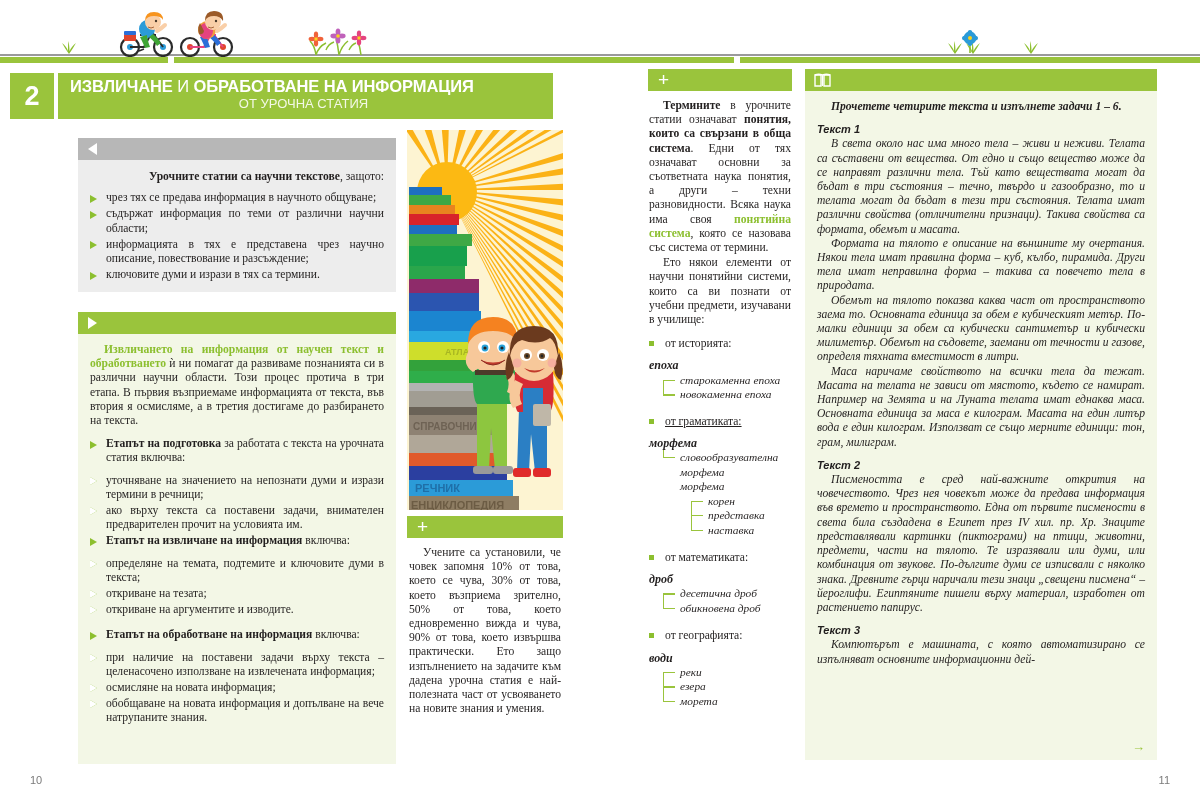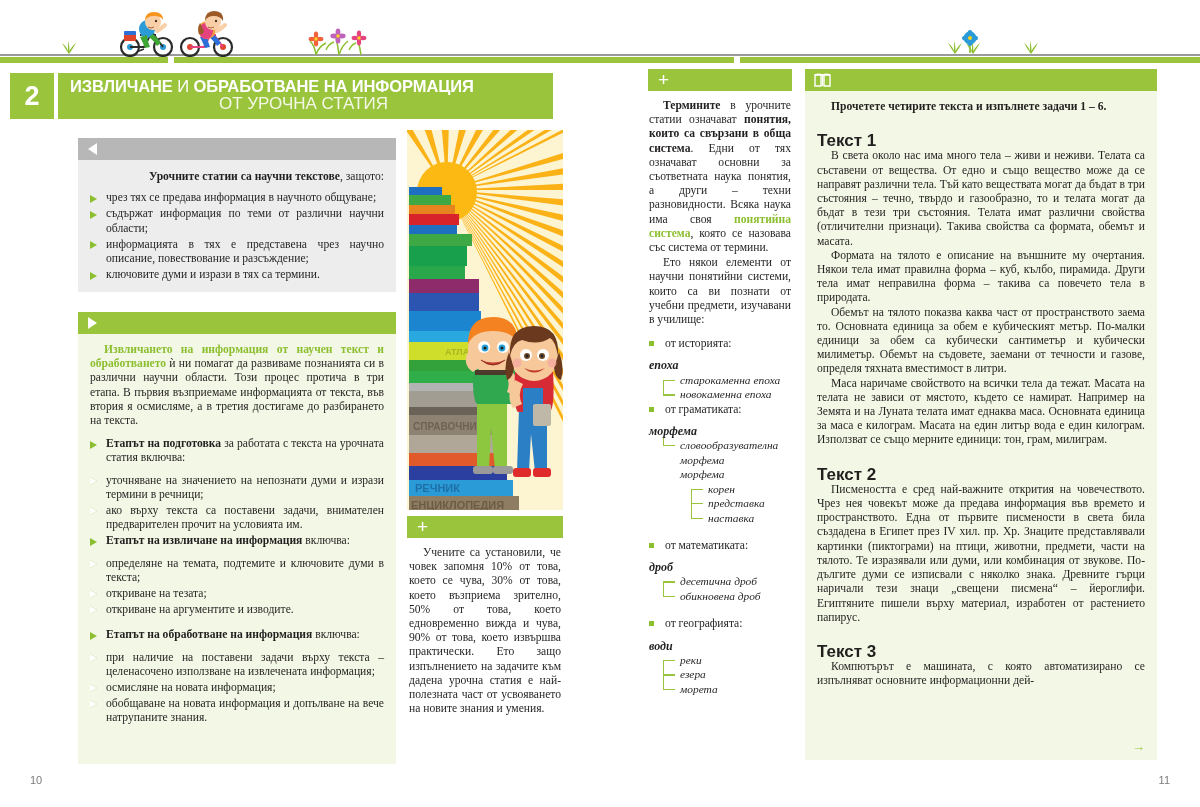--- a/index.html
+++ b/index.html
@@ -29,21 +29,21 @@
     display: flex; align-items: center; justify-content: center;
   }
   .chapter-title-bar {
     position: absolute; left: 58px; top: 73px; width: 495px; height: 46px;
     background: #9ac43c; color: #fff;
     font-family: "Liberation Sans", sans-serif;
     padding: 3px 0 0 12px;
   }
   .ct-line1 { font-size: 16.5px; font-weight: bold; letter-spacing: -0.1px; line-height: 20px; white-space: nowrap; }
   .ct-line1 .thin { font-weight: normal; }
-  .ct-line2 { font-size: 17px; font-weight: normal; line-height: 16px; text-align: center; padding-right: 16px; color: #f3f8e6; }
+  .ct-line2 { font-size: 13px; font-weight: normal; line-height: 16px; text-align: center; padding-right: 16px; color: #f3f8e6; }
 
   
   .col { position: absolute; }
   .col-head {
     background: #9ac43c; height: 22px; position: relative;
   }
   .col-head.gray { background: #b7b7b7; }
   .col-body { background: #f3f7e6; }
   .col-body.gray { background: #ededed; }
 
@@ -116,21 +116,21 @@
   }
   .pg-left { left: 30px; }
   .pg-right { right: 30px; }
 
   .arrow-next {
     position: absolute; right: 12px; bottom: 6px;
     color: #9ac43c; font-size: 13px; font-family: "Liberation Sans", sans-serif;
   }
   .txthead {
     font-family: "Liberation Sans", sans-serif; font-weight: bold;
-    font-size: 17px; margin-top: 20px; margin-bottom: 1px; color: #221f1f;
+    font-size: 11px; margin-top: 8px; margin-bottom: 1px; color: #221f1f;
   }
 </style>
 </head>
 <body>
 
 <div class="page">
 
   <div class="topstrip">
     <div class="ground-line"></div>
     <div class="green-bar gb1"></div>
@@ -436,21 +436,21 @@
         <span class="mk"></span>
         <span>от историята:</span>
       </div>
       <div class="treeword">епоха</div>
       <div class="tree" style="height:30px;">
         <div class="vline" style="top:7px; height:16px;"></div>
         <div class="item">старокаменна епоха</div>
         <div class="item">новокаменна епоха</div>
       </div>
 
-      <div class="sq" style="margin-top:0;">
+      <div class="sq" style="margin-top:12px;text-decoration:underline;">
         <span class="mk"></span>
         <span>от граматиката:</span>
       </div>
       <div class="treeword">морфема</div>
       <div class="tree">
         <div class="vline" style="top:0px; height:8px;"></div>
         <div class="item" style="padding-left:17px;">словообразувателна морфема</div>
         <div style="margin-left:17px; font-style:italic; font-size:11.4px; line-height:14.5px;">морфема</div>
         <div class="tree" style="margin-left:28px;">
           <div class="vline" style="top:7px; height:30px;"></div>
@@ -478,21 +478,21 @@
       <div class="treeword">води</div>
       <div class="tree">
         <div class="vline" style="top:7px; height:30px;"></div>
         <div class="item">реки</div>
         <div class="item">езера</div>
         <div class="item">морета</div>
       </div>
     </div>
   </div>
 
-  <div class="col" style="left:805px; top:69px; width:352px;">
+  <div class="col" style="left:805px; top:69px; width:352px;font-style:italic;">
     <div class="col-head">
       <span class="book-ico">
         <svg width="17" height="14" viewBox="0 0 17 14">
           <path d="M1 2 h6 v11 h-6 z M10 2 h6 v11 h-6 z" fill="none" stroke="#fff" stroke-width="1.4"></path>
           <path d="M8.5 2 v11" stroke="#fff" stroke-width="1.4"></path>
           <path d="M1 2 q3.5 -1.5 7.5 0 q4 -1.5 7.5 0" fill="none" stroke="#fff" stroke-width="1.4"></path>
         </svg>
       </span>
     </div>
     <div class="col-body bt" style="padding:9px 12px 0 12px; height:669px; position:relative;">

